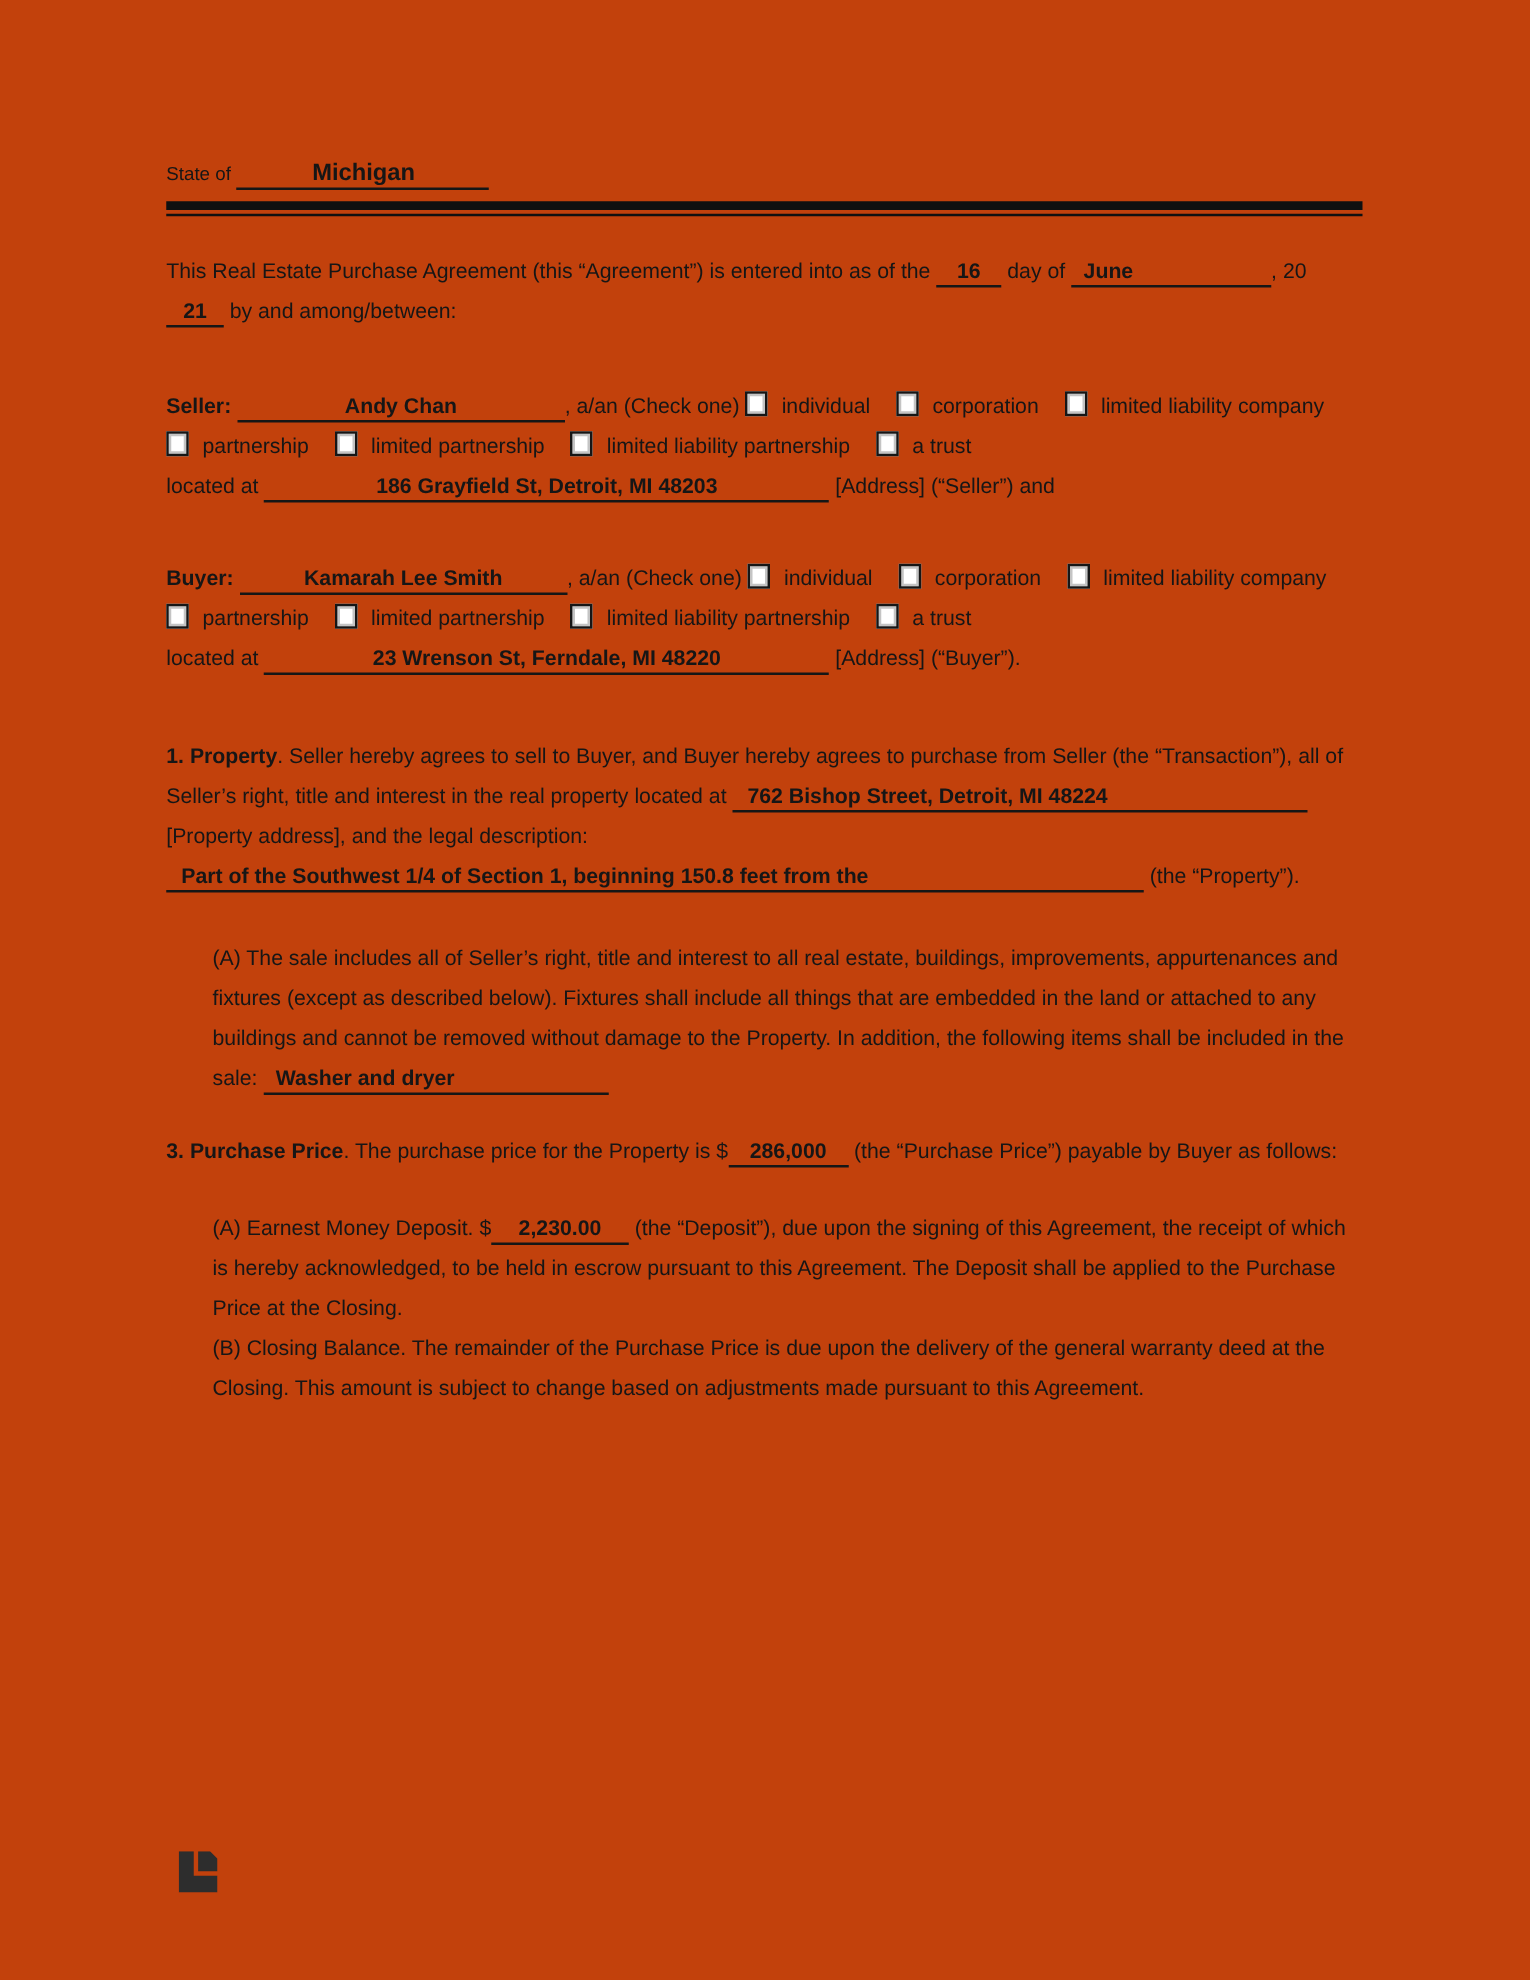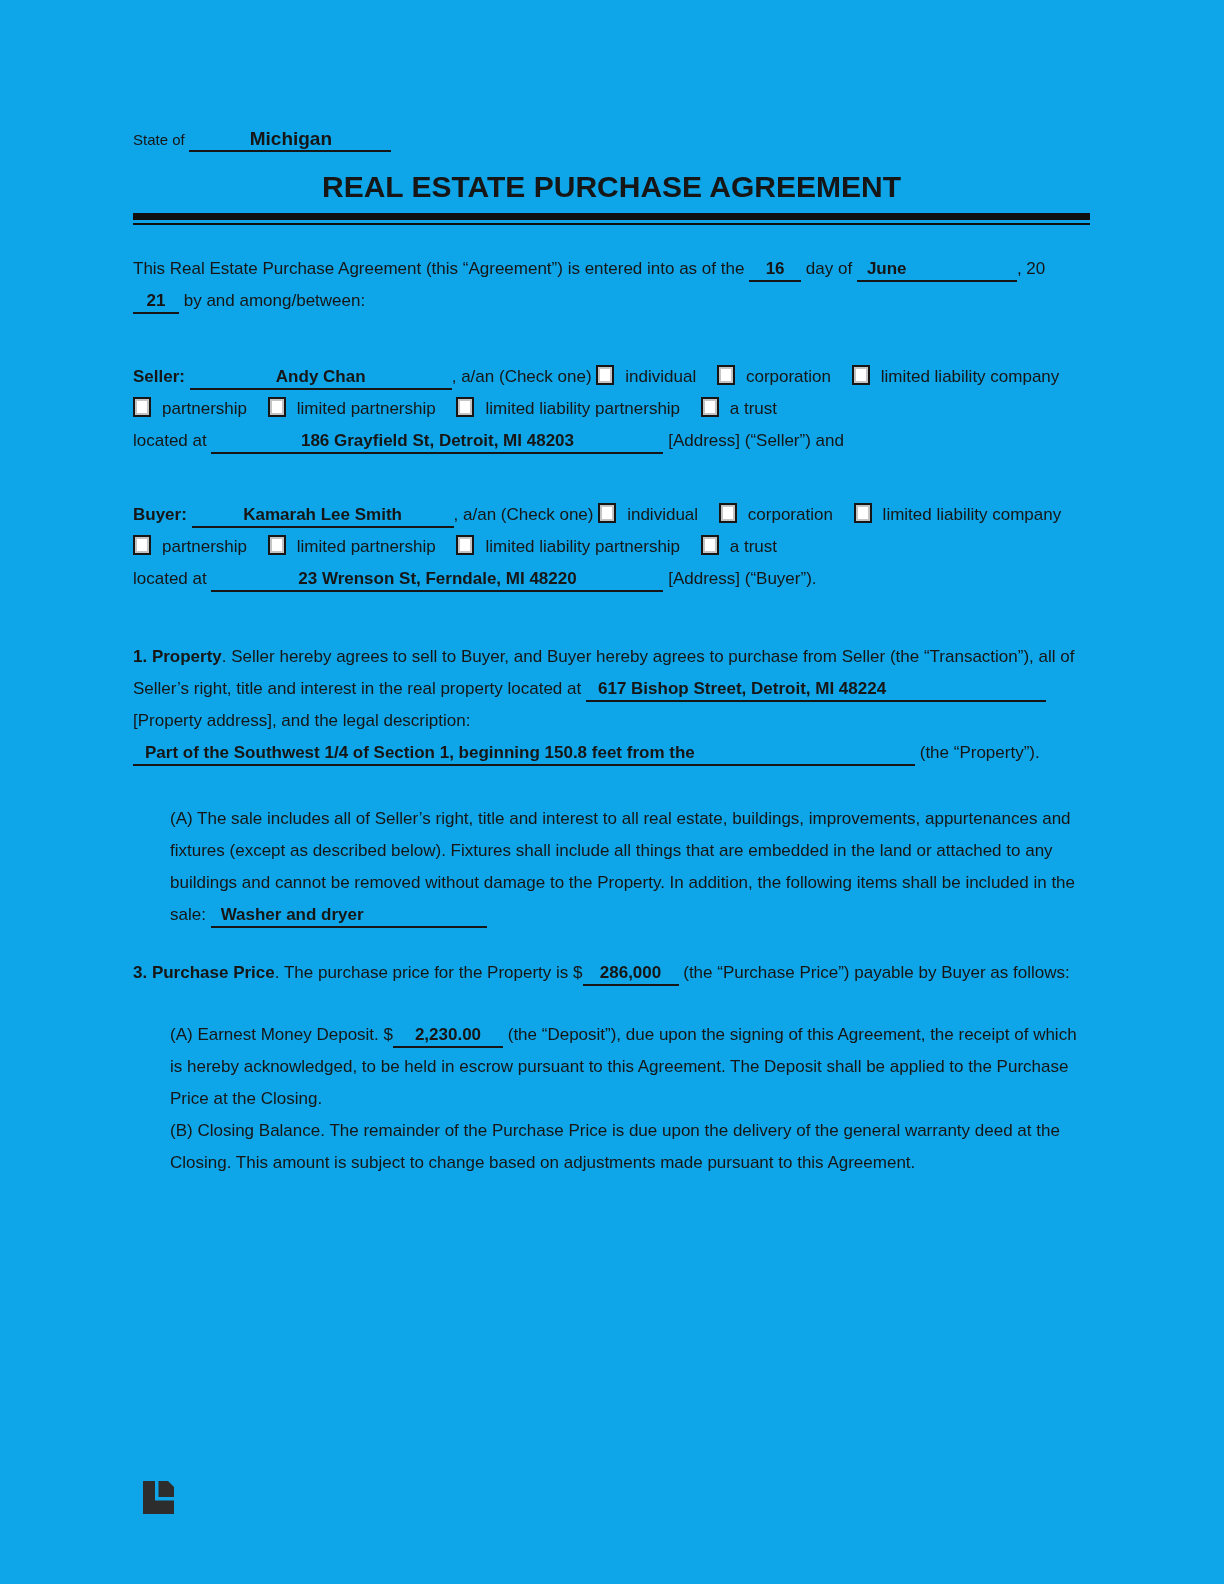--- a/index.html
+++ b/index.html
@@ -1,20 +1,20 @@
 <!DOCTYPE html>
 <html><head>
 <meta charset="utf-8">
 <style>
   html, body { margin: 0; padding: 0; background: #ffffff; }
   .page {
     position: relative;
     width: 1224px;
     height: 1584px;
-    background: #0ea5e9;
+    background: #c2410c;
     box-sizing: border-box;
     padding: 128px 134px 0 133px;
     font-family: "Liberation Sans", sans-serif;
     font-size: 17px;
     line-height: 32px;
     color: #161616;
     overflow: hidden;
   }
   p { margin: 0; }
   .bold { font-weight: bold; }
@@ -107,21 +107,20 @@
   }
 </style>
 </head>
 <body>
 
 <div class="page">
 
   <p class="state-line"><span>State of</span>
     <span class="blank state-value">Michigan</span></p>
 
-  <div class="doc-title">REAL ESTATE PURCHASE AGREEMENT</div>
   <div class="title-rule"></div>
 
   <p class="m-intro"><span>This Real Estate Purchase Agreement (this “Agreement”) is entered into as of the</span>
     <span class="blank b-day">16</span>
     <span>day of</span>
     <span class="blank b-month">June</span><span>, 20</span><span class="blank b-year">21</span>
     <span>by and among/between:</span></p>
 
   <p class="m-seller"><span class="bold">Seller:</span>
     <span class="blank b-name">Andy Chan</span><span>, a/an (Check one)</span>
@@ -132,21 +131,21 @@
 
   <p class="m-buyer"><span class="bold">Buyer:</span>
     <span class="blank b-name">Kamarah Lee Smith</span><span>, a/an (Check one)</span>
     <span class="cb-group"><span class="cb-item"><span class="checkbox"></span><span>individual</span></span> <span class="cb-item"><span class="checkbox"></span><span>corporation</span></span> <span class="cb-item"><span class="checkbox"></span><span>limited liability company</span></span> <span class="cb-item"><span class="checkbox"></span><span>partnership</span></span> <span class="cb-item"><span class="checkbox"></span><span>limited partnership</span></span> <span class="cb-item"><span class="checkbox"></span><span>limited liability partnership</span></span> <span class="cb-item"><span class="checkbox"></span><span>a trust</span></span> </span><br>
     <span>located at</span>
     <span class="blank b-address">23 Wrenson St, Ferndale, MI 48220</span>
     <span>[Address] (“Buyer”).</span></p>
 
 
   <p class="m-s1"><span class="bold">1. Property</span><span>. Seller hereby agrees to sell to Buyer, and Buyer hereby agrees to purchase from Seller (the “Transaction”), all of Seller’s right, title and interest in the real property located at</span>
-    <span class="blank b-prop">617 Bishop Street, Detroit, MI 48224</span>
+    <span class="blank b-prop">762 Bishop Street, Detroit, MI 48224</span>
     <span>[Property address], and the legal description:</span>
     <span class="blank b-legal">Part of the Southwest 1/4 of Section 1, beginning 150.8 feet from the</span>
     <span>(the “Property”).</span></p>
 
   <p class="m-s2a indent"><span>(A) The sale includes all of Seller’s right, title and interest to all real estate, buildings, improvements, appurtenances and fixtures (except as described below). Fixtures shall include all things that are embedded in the land or attached to any buildings and cannot be removed without damage to the Property. In addition, the following items shall be included in the sale:</span>
     <span class="blank b-included">Washer and dryer</span></p>
 
   <p class="m-s3"><span class="bold">3. Purchase Price</span><span>.  The purchase price for the Property is $</span><span class="blank b-price">286,000</span>
     <span>(the “Purchase Price”) payable by Buyer as follows:</span></p>
 

